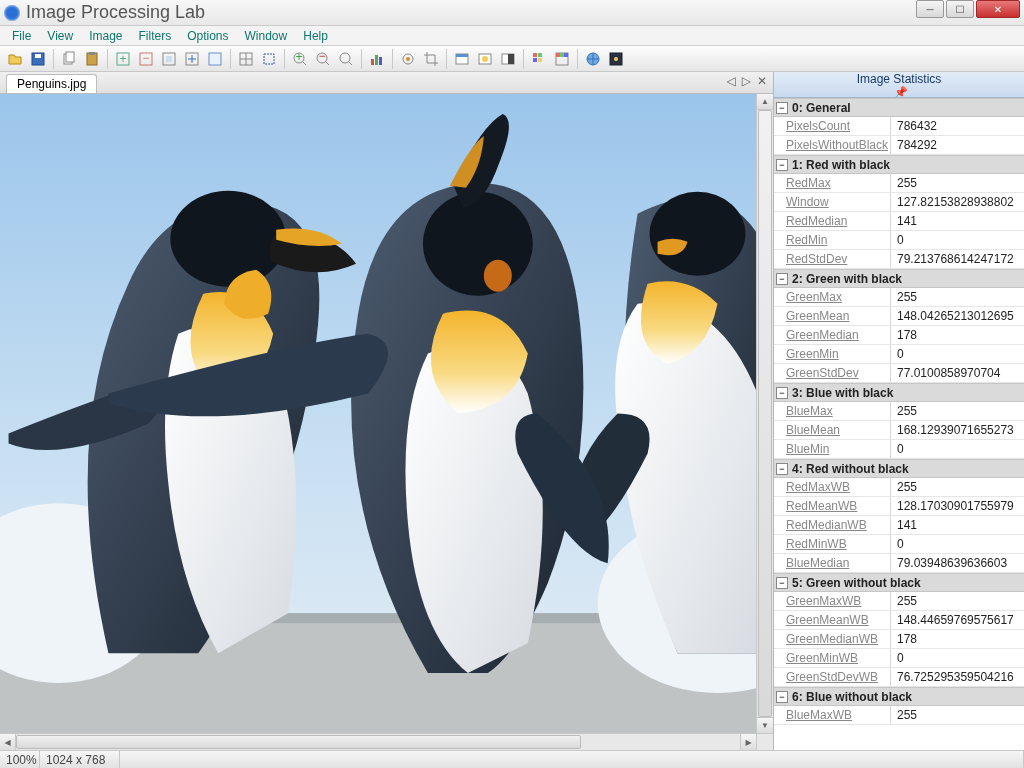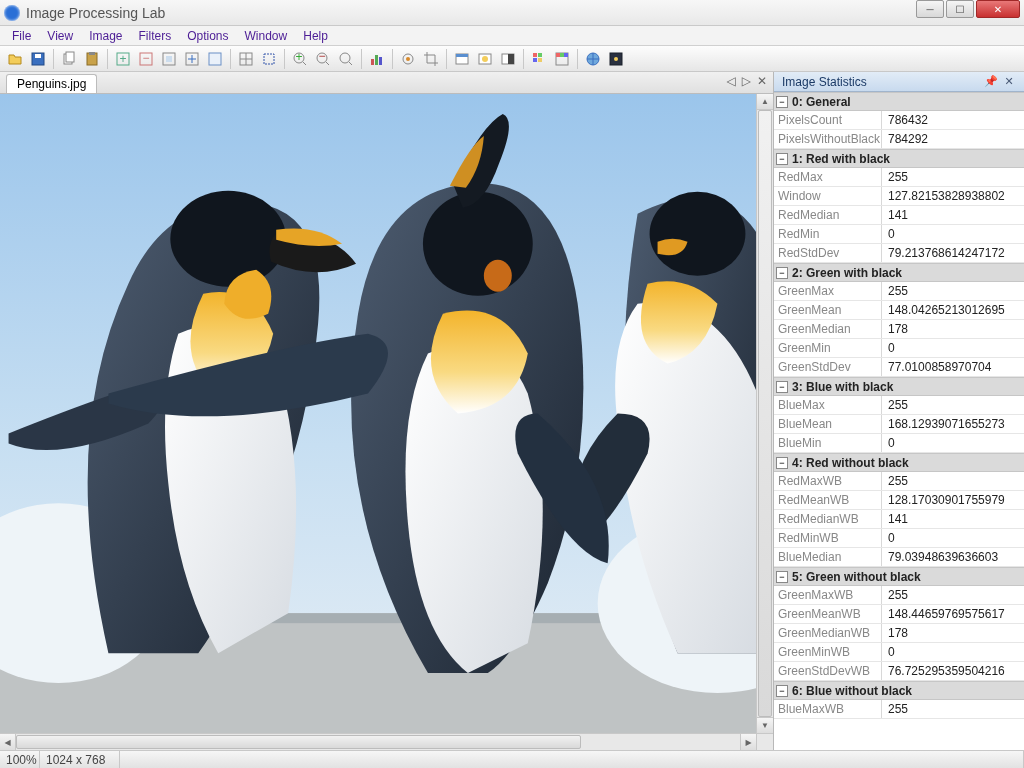--- a/index.html
+++ b/index.html
@@ -1,28 +1,28 @@
 <!DOCTYPE html>
 <html><head>
 <meta charset="utf-8">
 <style>
 * { margin: 0; padding: 0; box-sizing: border-box; font-family: "Segoe UI", Tahoma, sans-serif; font-size: 12px; }
 html, body { width: 1024px; height: 768px; overflow: hidden; background: #ececec; }
 
 
 .titlebar { height: 26px; background: linear-gradient(#f7f7f7, #e8e8e8); border-bottom: 1px solid #c9c9c9; display: flex; align-items: center; padding: 0 4px; }
 .titlebar .app-icon { width: 16px; height: 16px; background: #2a6fd6; border-radius: 50%; margin-right: 6px; box-shadow: inset 0 0 3px #fff; }
-.titlebar .title { color: #555; flex: 1; font-size: 14px; }
+.titlebar .title { color: #555; flex: 1; font-size: 18px; }
 .win-btns { display: flex; height: 100%; }
 .win-btn { width: 28px; height: 18px; margin-left: 2px; border: 1px solid #999; border-radius: 2px; background: linear-gradient(#f5f5f5, #d8d8d8); display: flex; align-items: center; justify-content: center; font-size: 10px; color: #444; }
 .win-btn.close { width: 44px; background: linear-gradient(#e97878, #c83030); border-color: #a02828; color: #fff; }
 
 
 .menubar { height: 20px; background: #f3f3f3; border-bottom: 1px solid #d0d0d0; display: flex; align-items: center; padding-left: 4px; }
-.menubar span { padding: 2px 8px; color: #4c1d95; }
+.menubar span { padding: 2px 8px; color: #0f766e; }
 
 
 .toolbar { height: 26px; background: linear-gradient(#fdfdfd, #e6e6e6); border-bottom: 1px solid #c8c8c8; display: flex; align-items: center; padding: 0 4px; gap: 1px; }
 .tbtn { width: 22px; height: 22px; border: 1px solid transparent; border-radius: 3px; display: flex; align-items: center; justify-content: center; }
 .tsep { width: 1px; height: 20px; background: #c8c8c8; margin: 0 3px; }
 .tbtn svg { display: block; }
 
 
 .workarea { display: flex; height: calc(768px - 26px - 20px - 26px - 18px); }
 .docarea { flex: 1; display: flex; flex-direction: column; background: #dcdcdc; border-right: 1px solid #b8b8b8; }
@@ -39,28 +39,28 @@
 .vscroll .thumb { position: absolute; left: 1px; right: 1px; top: 0; height: 100%; background: linear-gradient(#f1f1f1, #d9d9d9); border: 1px solid #bcbcbc; border-radius: 2px; }
 .hscroll-row { height: 17px; display: flex; background: #e8e8e8; border-top: 1px solid #c8c8c8; }
 .hscroll-row .arrow { width: 16px; background: linear-gradient(#f5f5f5, #ddd); border-right: 1px solid #c8c8c8; display: flex; align-items: center; justify-content: center; font-size: 8px; color: #666; }
 .hscroll-row .arrow.right { border-right: none; border-left: 1px solid #c8c8c8; }
 .hscroll-row .track { flex: 1; position: relative; }
 .hscroll-row .thumb { position: absolute; top: 1px; bottom: 1px; left: 0; width: 78%; background: linear-gradient(#f1f1f1, #d9d9d9); border: 1px solid #bcbcbc; border-radius: 2px; }
 .hscroll-row .corner { width: 17px; background: #e8e8e8; border-left: 1px solid #c8c8c8; }
 
 
 .sidepanel { width: 250px; background: #fff; display: flex; flex-direction: column; }
-.panel-title { height: 20px; background: linear-gradient(#e2ecf7, #c8daee); border-bottom: 1px solid #a0b4cc; display: flex; align-items: center; padding: 0 8px; color: #1b3a66; font-weight: 500; }
+.panel-title { height: 26px; background: linear-gradient(#e2ecf7, #c8daee); border-bottom: 1px solid #a0b4cc; display: flex; align-items: center; padding: 0 2px; color: #1b3a66; font-weight: 500; flex-direction: column; }
 .panel-title .spacer { flex: 1; }
 .panel-title .pin, .panel-title .x { width: 14px; height: 14px; margin-left: 4px; display: flex; align-items: center; justify-content: center; color: #4a5a76; font-size: 11px; }
 .panel-body { flex: 1; overflow: hidden; background: #fff; font-size: 12px; }
 .group-hdr { height: 19px; background: #dadada; border-top: 1px solid #c6c6c6; border-bottom: 1px solid #c6c6c6; display: flex; align-items: center; padding-left: 2px; font-weight: bold; color: #222; }
 .group-hdr .toggle { width: 12px; height: 12px; border: 1px solid #888; background: #fff; font-size: 9px; line-height: 10px; text-align: center; margin-right: 4px; color: #444; }
 .stat-row { height: 19px; display: flex; align-items: center; border-bottom: 1px solid #e6e6e6; }
-.stat-row .key { width: 108px; padding-left: 4px; color: #888; border-right: 1px solid #d8d8d8; height: 100%; display: flex; align-items: center; white-space: nowrap; overflow: hidden; }
+.stat-row .key { width: 117px; padding-left: 12px; color: #888; border-right: 1px solid #d8d8d8; height: 100%; display: flex; align-items: center; white-space: nowrap; overflow: hidden; text-decoration: underline; }
 .stat-row .val { flex: 1; padding-left: 6px; color: #222; white-space: nowrap; overflow: hidden; }
 
 
 .status { height: 18px; background: linear-gradient(#f6f6f6, #e2e2e2); border-top: 1px solid #c8c8c8; display: flex; align-items: flex-end; font-size: 11px; color: #444; }
 .status .cell { padding: 0 6px; border-right: 1px solid #c8c8c8; height: 100%; display: flex; align-items: center; }
 .status .cell.w { width: 40px; }
 .status .cell.dim { width: 80px; margin-top: 8px; }
 </style>
 </head>
 <body>

